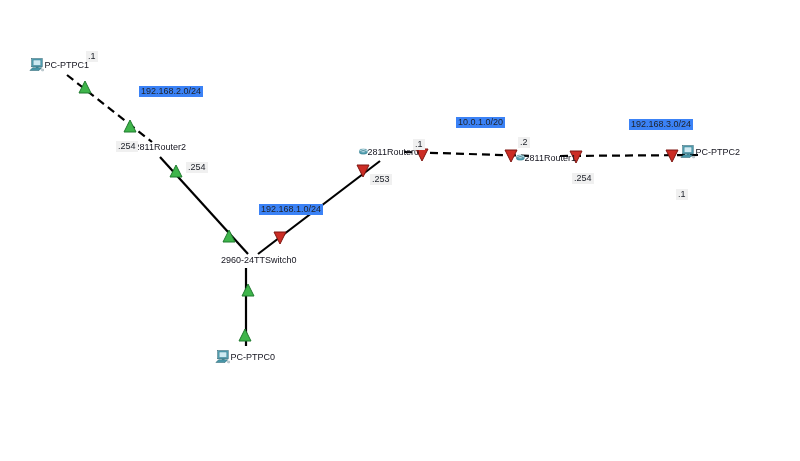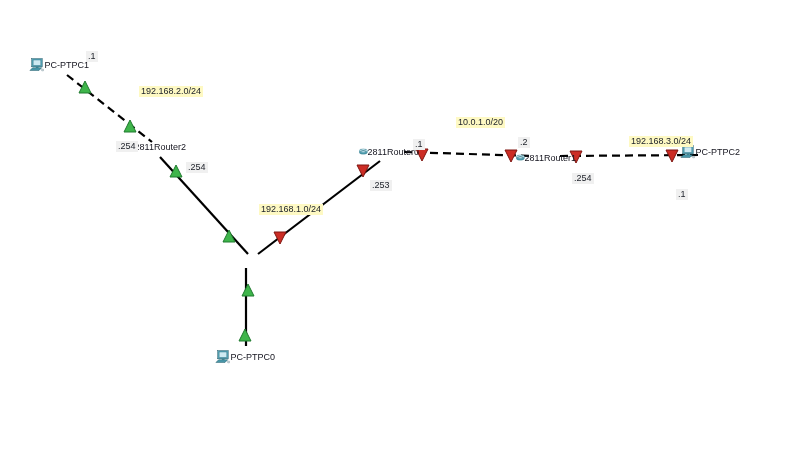--- a/index.html
+++ b/index.html
@@ -5,21 +5,21 @@
 <style>
   html,body{margin:0;padding:0;}
   body{width:800px;height:461px;background:#ffffff;font-family:"Liberation Sans",sans-serif;position:relative;overflow:hidden;}
   #stage{position:absolute;left:0;top:0;width:800px;height:461px;background:#ffffff;}
   svg.links{position:absolute;left:0;top:0;pointer-events:none;}
   svg.links line{pointer-events:stroke;}
   .device{position:absolute;display:flex;flex-direction:row;align-items:center;}
   .device .icon{display:block;}
   .dev-label{font-size:9px;line-height:10px;color:#14141e;text-align:center;white-space:nowrap;}
   .note{position:absolute;font-size:9px;line-height:11px;color:#20242c;background:#f0f0f0;padding:0 2px;white-space:nowrap;}
-  .netnote{position:absolute;font-size:9px;line-height:11px;color:#20242c;background:#fef9c3;padding:0 2px;white-space:nowrap;}
+  .netnote{position:absolute;font-size:9px;line-height:11px;color:#20242c;background:#3b82f6;padding:0 2px;white-space:nowrap;}
 </style>
 </head>
 <body>
 
 <div id="stage">
 
   <svg class="links" width="800" height="461">
 
     <line x1="67" y1="75" x2="152" y2="142" stroke="#000" stroke-width="2.2" stroke-dasharray="8 5"></line>
 
@@ -67,20 +67,30 @@
       <path d="M8,6 L26,12 M8,12 L26,6" stroke="#1d6475" stroke-width="1.6" fill="none"></path>
       <polygon points="5,4.5 10,5.5 6.5,8" fill="#1d6475"></polygon>
       <polygon points="29,13.5 24,12.5 27.5,10" fill="#1d6475"></polygon>
       <polygon points="5,13.5 10,12.5 6.5,10" fill="#1d6475"></polygon>
       <polygon points="29,4.5 24,5.5 27.5,8" fill="#1d6475"></polygon>
     </svg>
     <div class="dev-label">2811</div>
     <div class="dev-label">Router2</div>
   </div>
 
+  <div class="device" style="left:221px;top:249px;width:60px">
+    <svg class="icon" width="40" height="22" viewBox="0 0 40 22">
+      <polygon points="3,8 15,1 37,4 25,11" fill="#bfe2ea" stroke="#2a7386"></polygon>
+      <polygon points="3,8 25,11 25,19 3,16" fill="#2e7d92" stroke="#164f5e"></polygon>
+      <polygon points="25,11 37,4 37,12 25,19" fill="#1d6475" stroke="#164f5e"></polygon>
+      <path d="M12,6 l6,1 M20,5 l6,1" stroke="#1d6475" stroke-width="1.2" fill="none"></path>
+    </svg>
+    <div class="dev-label">2960-24TT</div>
+    <div class="dev-label">Switch0</div>
+  </div>
 
   <div class="device" style="left:215px;top:342px;width:60px">
     <svg class="icon" width="34" height="30" viewBox="0 0 34 30">
       <rect x="6" y="1" width="23" height="18" fill="#55a2b4" stroke="#164f5e"></rect>
       <rect x="9" y="4" width="17" height="12" fill="#cfeaf2" stroke="#2a7386"></rect>
       <rect x="15" y="19" width="6" height="2" fill="#2e7d8f"></rect>
       <polygon points="2,27 8,21 28,21 22,27" fill="#4a98ab" stroke="#164f5e"></polygon>
       <ellipse cx="30" cy="26" rx="3" ry="2" fill="#cfd8dc" stroke="#8aa0a8"></ellipse>
     </svg>
     <div class="dev-label">PC-PT</div>
@@ -123,24 +133,24 @@
       <polygon points="2,27 8,21 28,21 22,27" fill="#4a98ab" stroke="#164f5e"></polygon>
       <ellipse cx="30" cy="26" rx="3" ry="2" fill="#cfd8dc" stroke="#8aa0a8"></ellipse>
     </svg>
     <div class="dev-label">PC-PT</div>
     <div class="dev-label">PC2</div>
   </div>
 
   <div class="note" style="left:86px;top:51px">.1</div>
   <div class="note" style="left:116px;top:141px">.254</div>
   <div class="note" style="left:186px;top:162px">.254</div>
-  <div class="note" style="left:370px;top:180px">.253</div>
+  <div class="note" style="left:370px;top:174px">.253</div>
   <div class="note" style="left:413px;top:139px">.1</div>
   <div class="note" style="left:518px;top:137px">.2</div>
   <div class="note" style="left:572px;top:173px">.254</div>
   <div class="note" style="left:676px;top:189px">.1</div>
 
   <div class="netnote" style="left:139px;top:86px">192.168.2.0/24</div>
   <div class="netnote" style="left:259px;top:204px">192.168.1.0/24</div>
   <div class="netnote" style="left:456px;top:117px">10.0.1.0/20</div>
-  <div class="netnote" style="left:629px;top:136px">192.168.3.0/24</div>
+  <div class="netnote" style="left:629px;top:119px">192.168.3.0/24</div>
 
 </div>
 
 </body></html>

